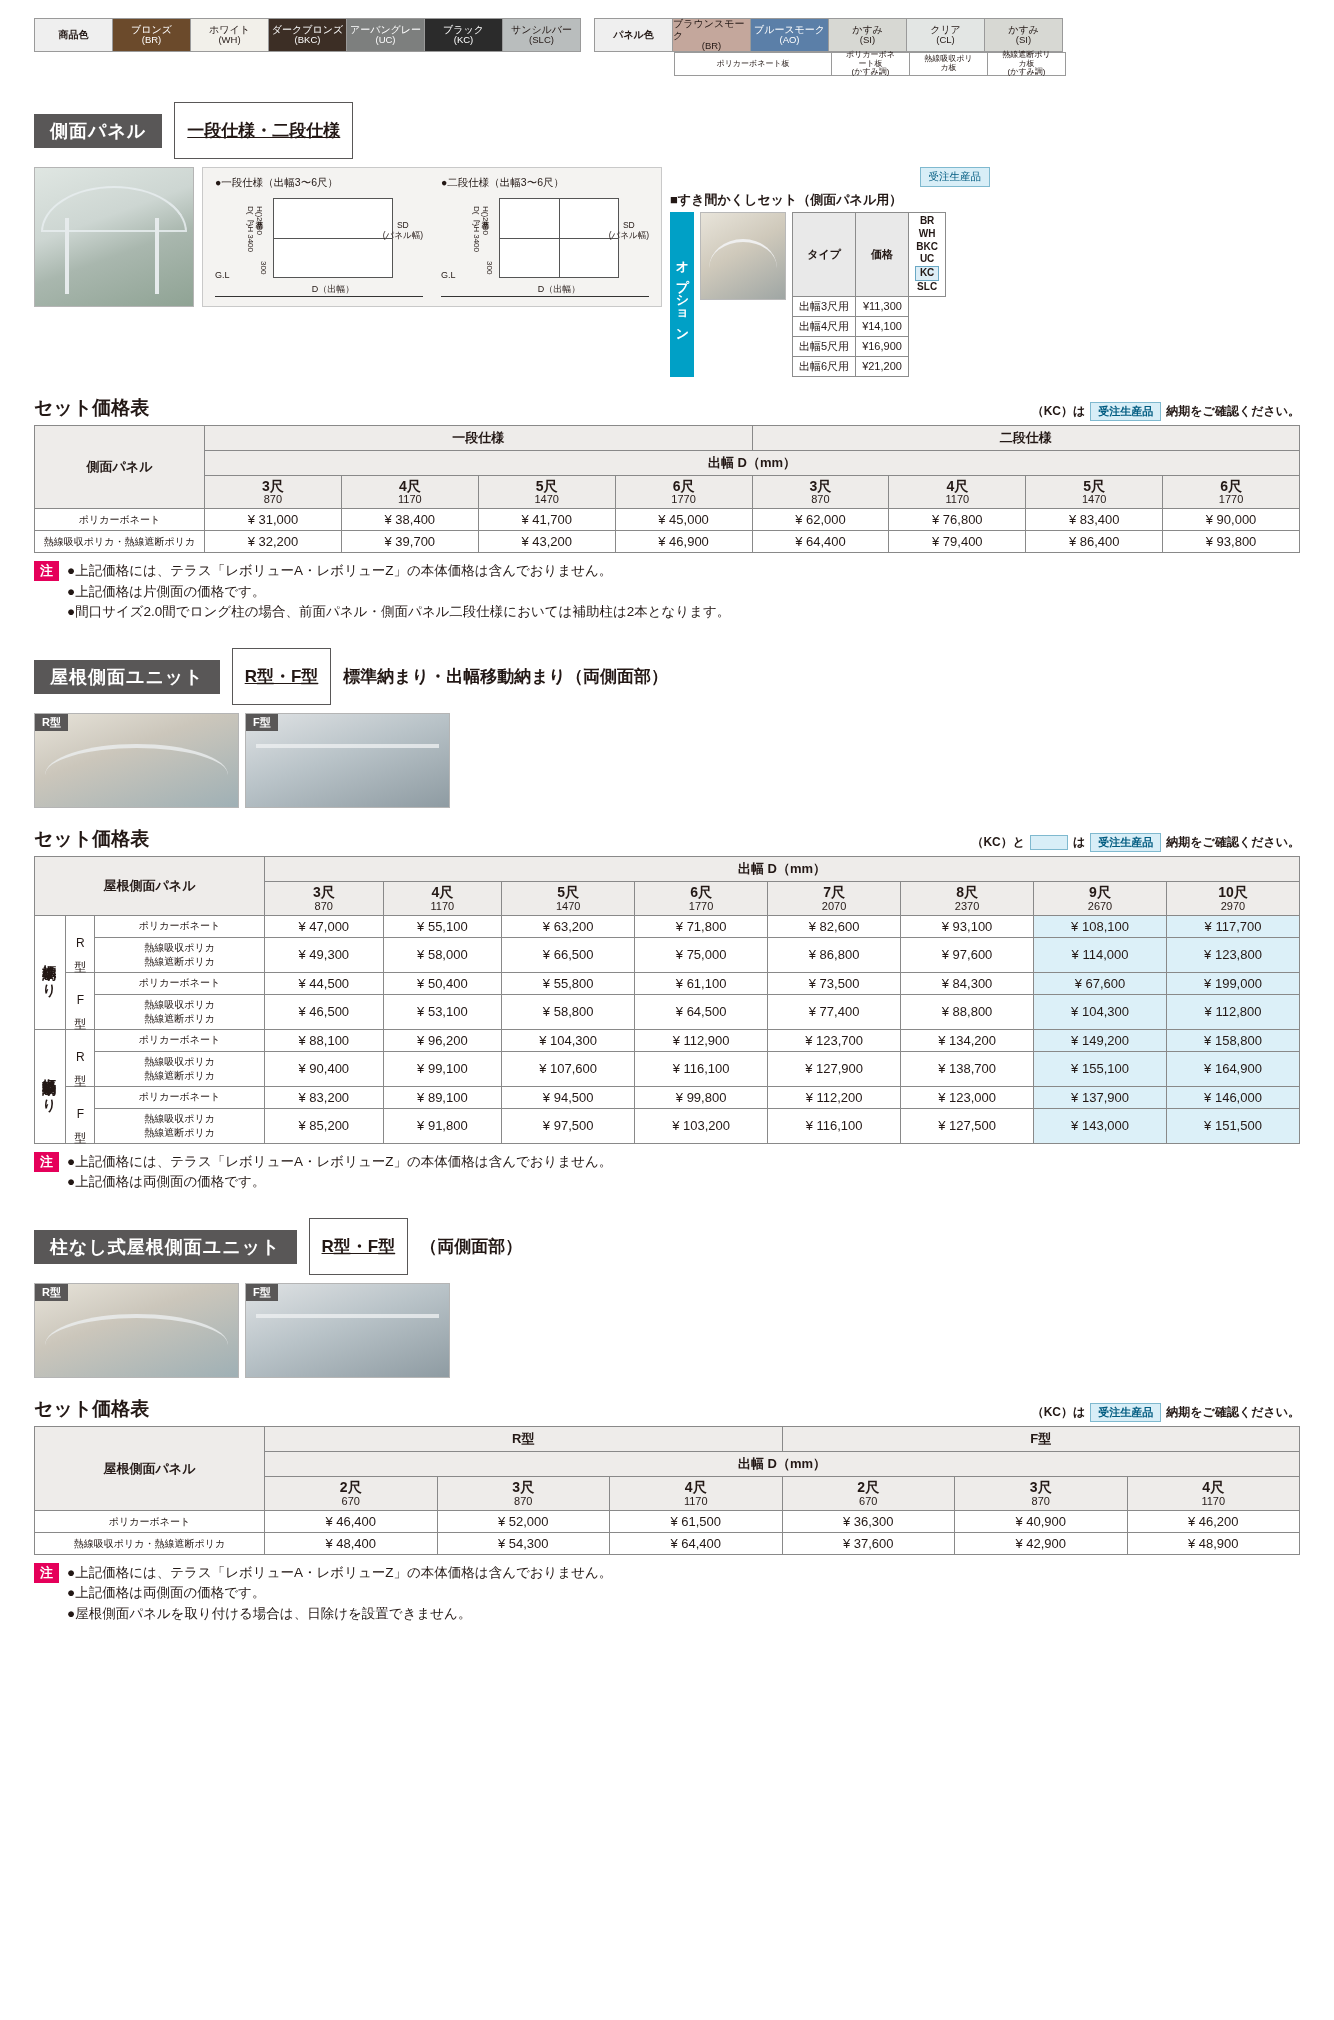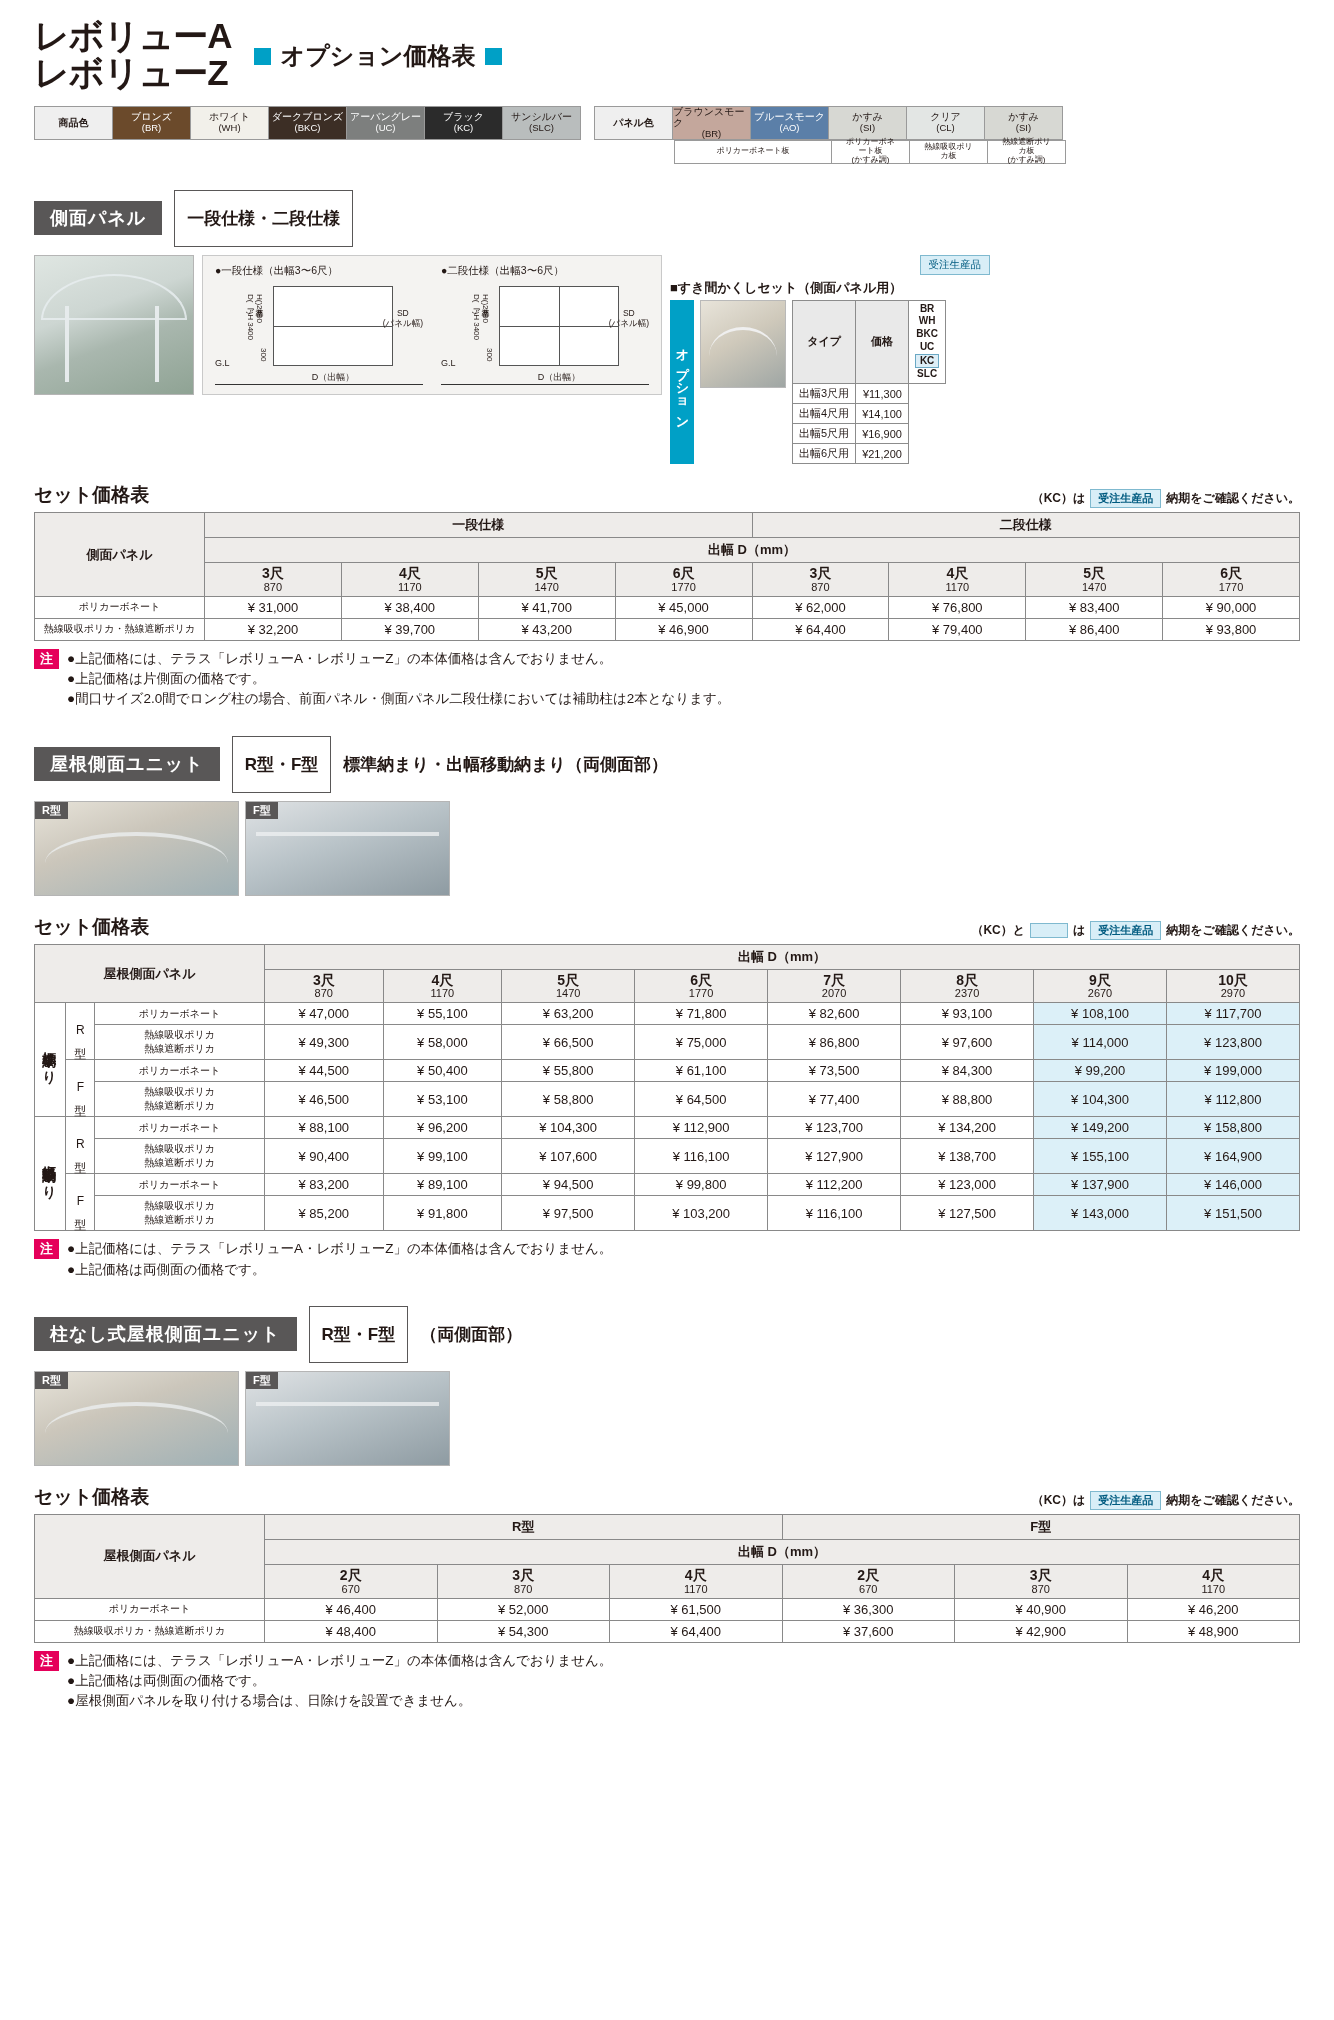--- a/index.html
+++ b/index.html
@@ -28,21 +28,21 @@
   .panelgroup { margin-left:14px; display:flex; flex-direction:column; }
   .pg-row1 { display:flex; }
   .pg-row2 { display:flex; }
   .chip-sm { width:79px; height:22px; border:1px solid #9a9a9a; display:flex; align-items:center; justify-content:center;
              text-align:center; font-size:8px; line-height:1.1; margin-right:-1px; background:#fff; padding:11px; }
   .chip-sm.wide { width:158px; }
 
   
   .sec-head { display:flex; align-items:center; gap:12px; margin:26px 0 8px 0; }
   .sec-tag { background:#595757; color:#fff; font-weight:bold; font-size:18px; padding:5px 16px; letter-spacing:1px; }
-  .sec-box { border:1px solid #595757; font-weight:bold; font-size:17px; padding:16px 12px; }
+  .sec-box { border:1px solid #595757; font-weight:bold; font-size:17px; padding:16px 12px;text-decoration:underline; }
   .sec-plain { font-weight:bold; font-size:17px; }
 
   
   .figstrip { display:flex; gap:8px; align-items:flex-start; }
   .photo { background:linear-gradient(#cfd9db,#aebcc0); border:1px solid #b5b5b5; position:relative; overflow:hidden; }
   .photo.p1 { width:160px; height:140px;
      background:linear-gradient(160deg,#dfe6e2 0%,#cdd6d2 38%,#a9b7ae 60%,#8fa394 100%); }
   .photo .roofline { position:absolute; left:6px; right:6px; top:18px; height:46px; border:2px solid #e8eef0; border-radius:50% 50% 0 0/100% 100% 0 0; opacity:.85;}
   .photo .post { position:absolute; width:4px; background:#e6ebec; bottom:12px; top:50px; }
   .diagrams { flex:1; border:1px solid #c9c9c9; background:#f4f3f1; height:140px; display:flex; gap:18px; padding:8px 12px; }
@@ -105,31 +105,20 @@
   .rp:after { content:""; position:absolute; left:10px; right:10px; top:30px; height:30px; border-top:4px solid #eceff0; border-radius:55% 55% 0 0/100% 100% 0 0; opacity:.8; }
   .rp.f:after { border-radius:0; }
 
   .vert { writing-mode:vertical-rl; text-orientation:upright; letter-spacing:1px; }
 </style>
 </head>
 <body>
 
 <div class="page">
 
-  <div class="hdr">
-    <div>
-      <div class="hdr-title">レボリューA</div>
-      <div class="hdr-title">レボリューZ</div>
-    </div>
-    <div class="hdr-sub">
-      <span class="sq"></span>
-      <span>オプション価格表</span>
-      <span class="sq"></span>
-    </div>
-  </div>
 
   <div class="colorbar">
     <div class="chip chip-label">
       <span>商品色</span>
     </div>
     <div id="color-chips" style="display:flex">
         <div class="chip" style="background: rgb(107, 74, 43); color: rgb(255, 255, 255);">
           <span>ブロンズ</span>
           <span class="l2">(BR)</span>
         </div>
@@ -467,21 +456,21 @@
         </tr>
         <tr>
           <td rowspan="2" class="vert" style="width:24px;font-size:12px">F型</td>
           <td class="row-h sm" style="width:150px;white-space:pre-line">ポリカーボネート</td>
           <td class="money">¥ 44,500</td>
           <td class="money">¥ 50,400</td>
           <td class="money">¥ 55,800</td>
           <td class="money">¥ 61,100</td>
           <td class="money">¥ 73,500</td>
           <td class="money">¥ 84,300</td>
-          <td class="money hl">¥ 99,200</td>
+          <td class="money hl">¥ 67,600</td>
           <td class="money hl">¥ 199,000</td>
         </tr>
         <tr>
           <td class="row-h sm" style="width:150px;white-space:pre-line">熱線吸収ポリカ
 熱線遮断ポリカ</td>
           <td class="money">¥ 46,500</td>
           <td class="money">¥ 53,100</td>
           <td class="money">¥ 58,800</td>
           <td class="money">¥ 64,500</td>
           <td class="money">¥ 77,400</td>

